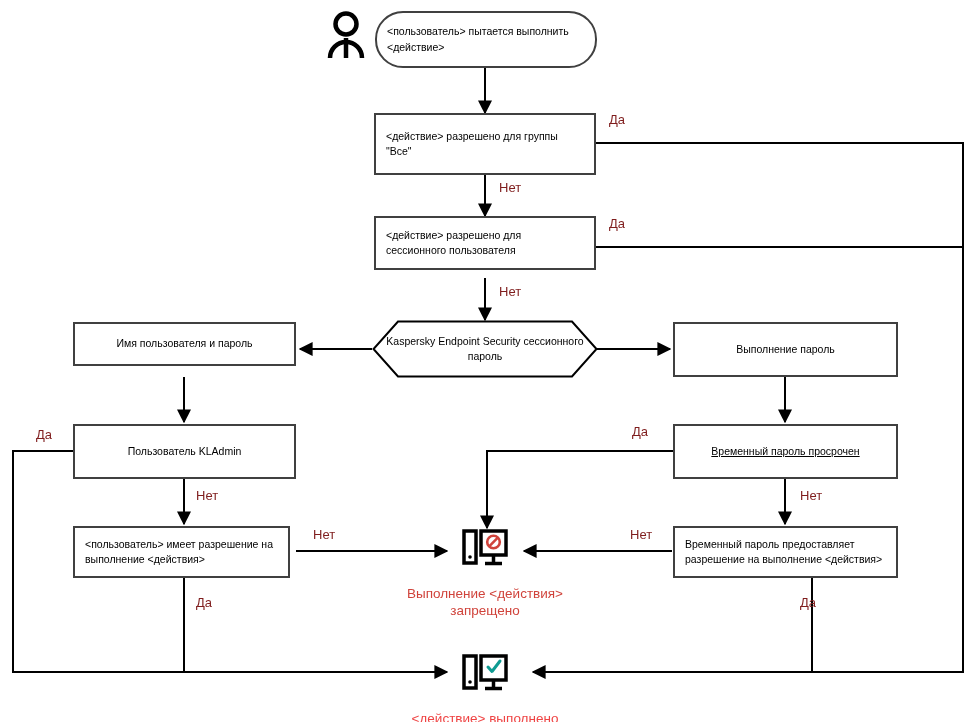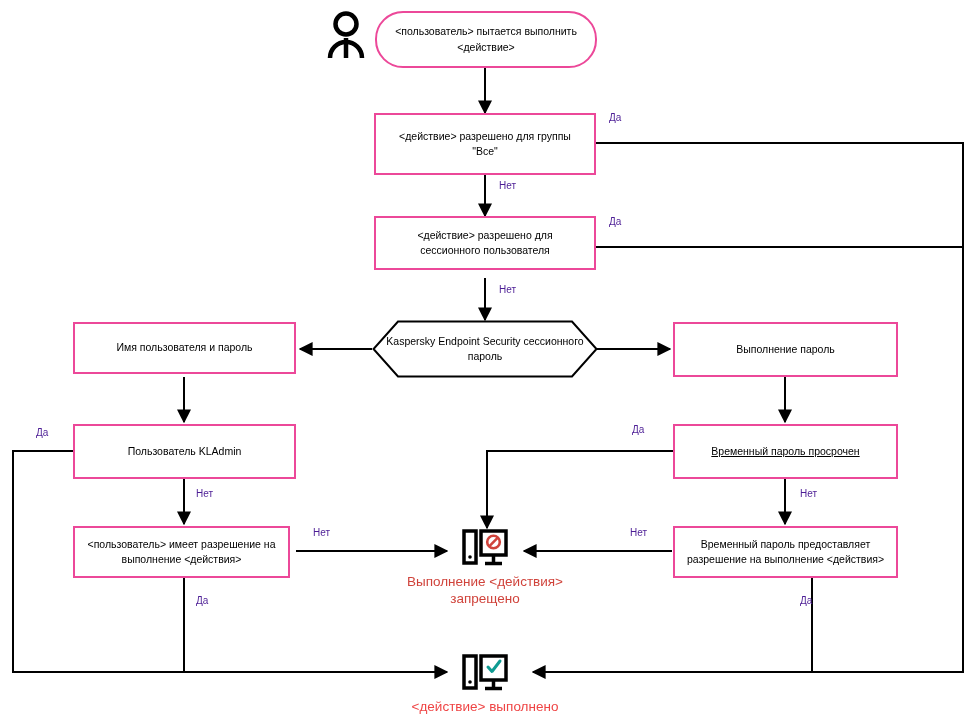--- a/index.html
+++ b/index.html
@@ -19,26 +19,25 @@
     position: absolute;
     left: 0;
     top: 0;
     width: 975px;
     height: 722px;
     pointer-events: none;
   }
   .node {
     position: absolute;
     box-sizing: border-box;
-    border: 2px solid #ec4899;
+    border: 2px solid #404040;
     background: #ffffff;
     display: flex;
     align-items: center;
     justify-content: center;
-    text-align: center;
     font-size: 10.5px;
     color: #000000;
     line-height: 1.45;
     padding: 16px 10px;
   }
   .node.start {
     border-radius: 28px;
     border-width: 2.5px;
   }
   .hexnode {
@@ -56,32 +55,32 @@
     position: relative;
     z-index: 2;
   }
   .hexnode svg {
     position: absolute;
     left: 0;
     top: 0;
   }
   .edge-label {
     position: absolute;
-    font-size: 10px;
-    color: #4c1d95;
+    font-size: 13px;
+    color: #7f1d1d;
     white-space: nowrap;
   }
   .term {
     position: absolute;
     display: flex;
     flex-direction: column;
     align-items: center;
   }
   .term-caption {
-    margin-top: 4px;
+    margin-top: 16px;
     font-size: 13.5px;
     text-align: center;
     line-height: 1.25;
     white-space: nowrap;
   }
   .caption-denied { color: #d0433b; }
   .caption-done  { color: #ef4444; }
   .actor {
     position: absolute;
   }
@@ -155,21 +154,21 @@
     <span>&lt;действие&gt; разрешено для сессионного пользователя</span>
   </div>
 
   <div class="hexnode" style="left:372px; top:320px; width:226px; height:58px;">
     <svg width="226" height="58" viewBox="0 0 226 58">
       <polygon points="26,1.5 200,1.5 224.5,29 200,56.5 26,56.5 1.5,29" fill="#ffffff" stroke="#000000" stroke-width="2"></polygon>
     </svg>
     <span class="hexlabel">Kaspersky Endpoint Security сессионного пароль</span>
   </div>
 
-  <div class="node" style="left:73px; top:322px; width:223px; height:52px;">
+  <div class="node" style="left:73px; top:322px; width:223px; height:44px;">
     <span>Имя пользователя и пароль</span>
   </div>
 
   <div class="node" style="left:73px; top:424px; width:223px; height:55px;">
     <span>Пользователь KLAdmin</span>
   </div>
 
   <div class="node" style="left:73px; top:526px; width:217px; height:52px;">
     <span>&lt;пользователь&gt; имеет разрешение на выполнение &lt;действия&gt;</span>
   </div>

